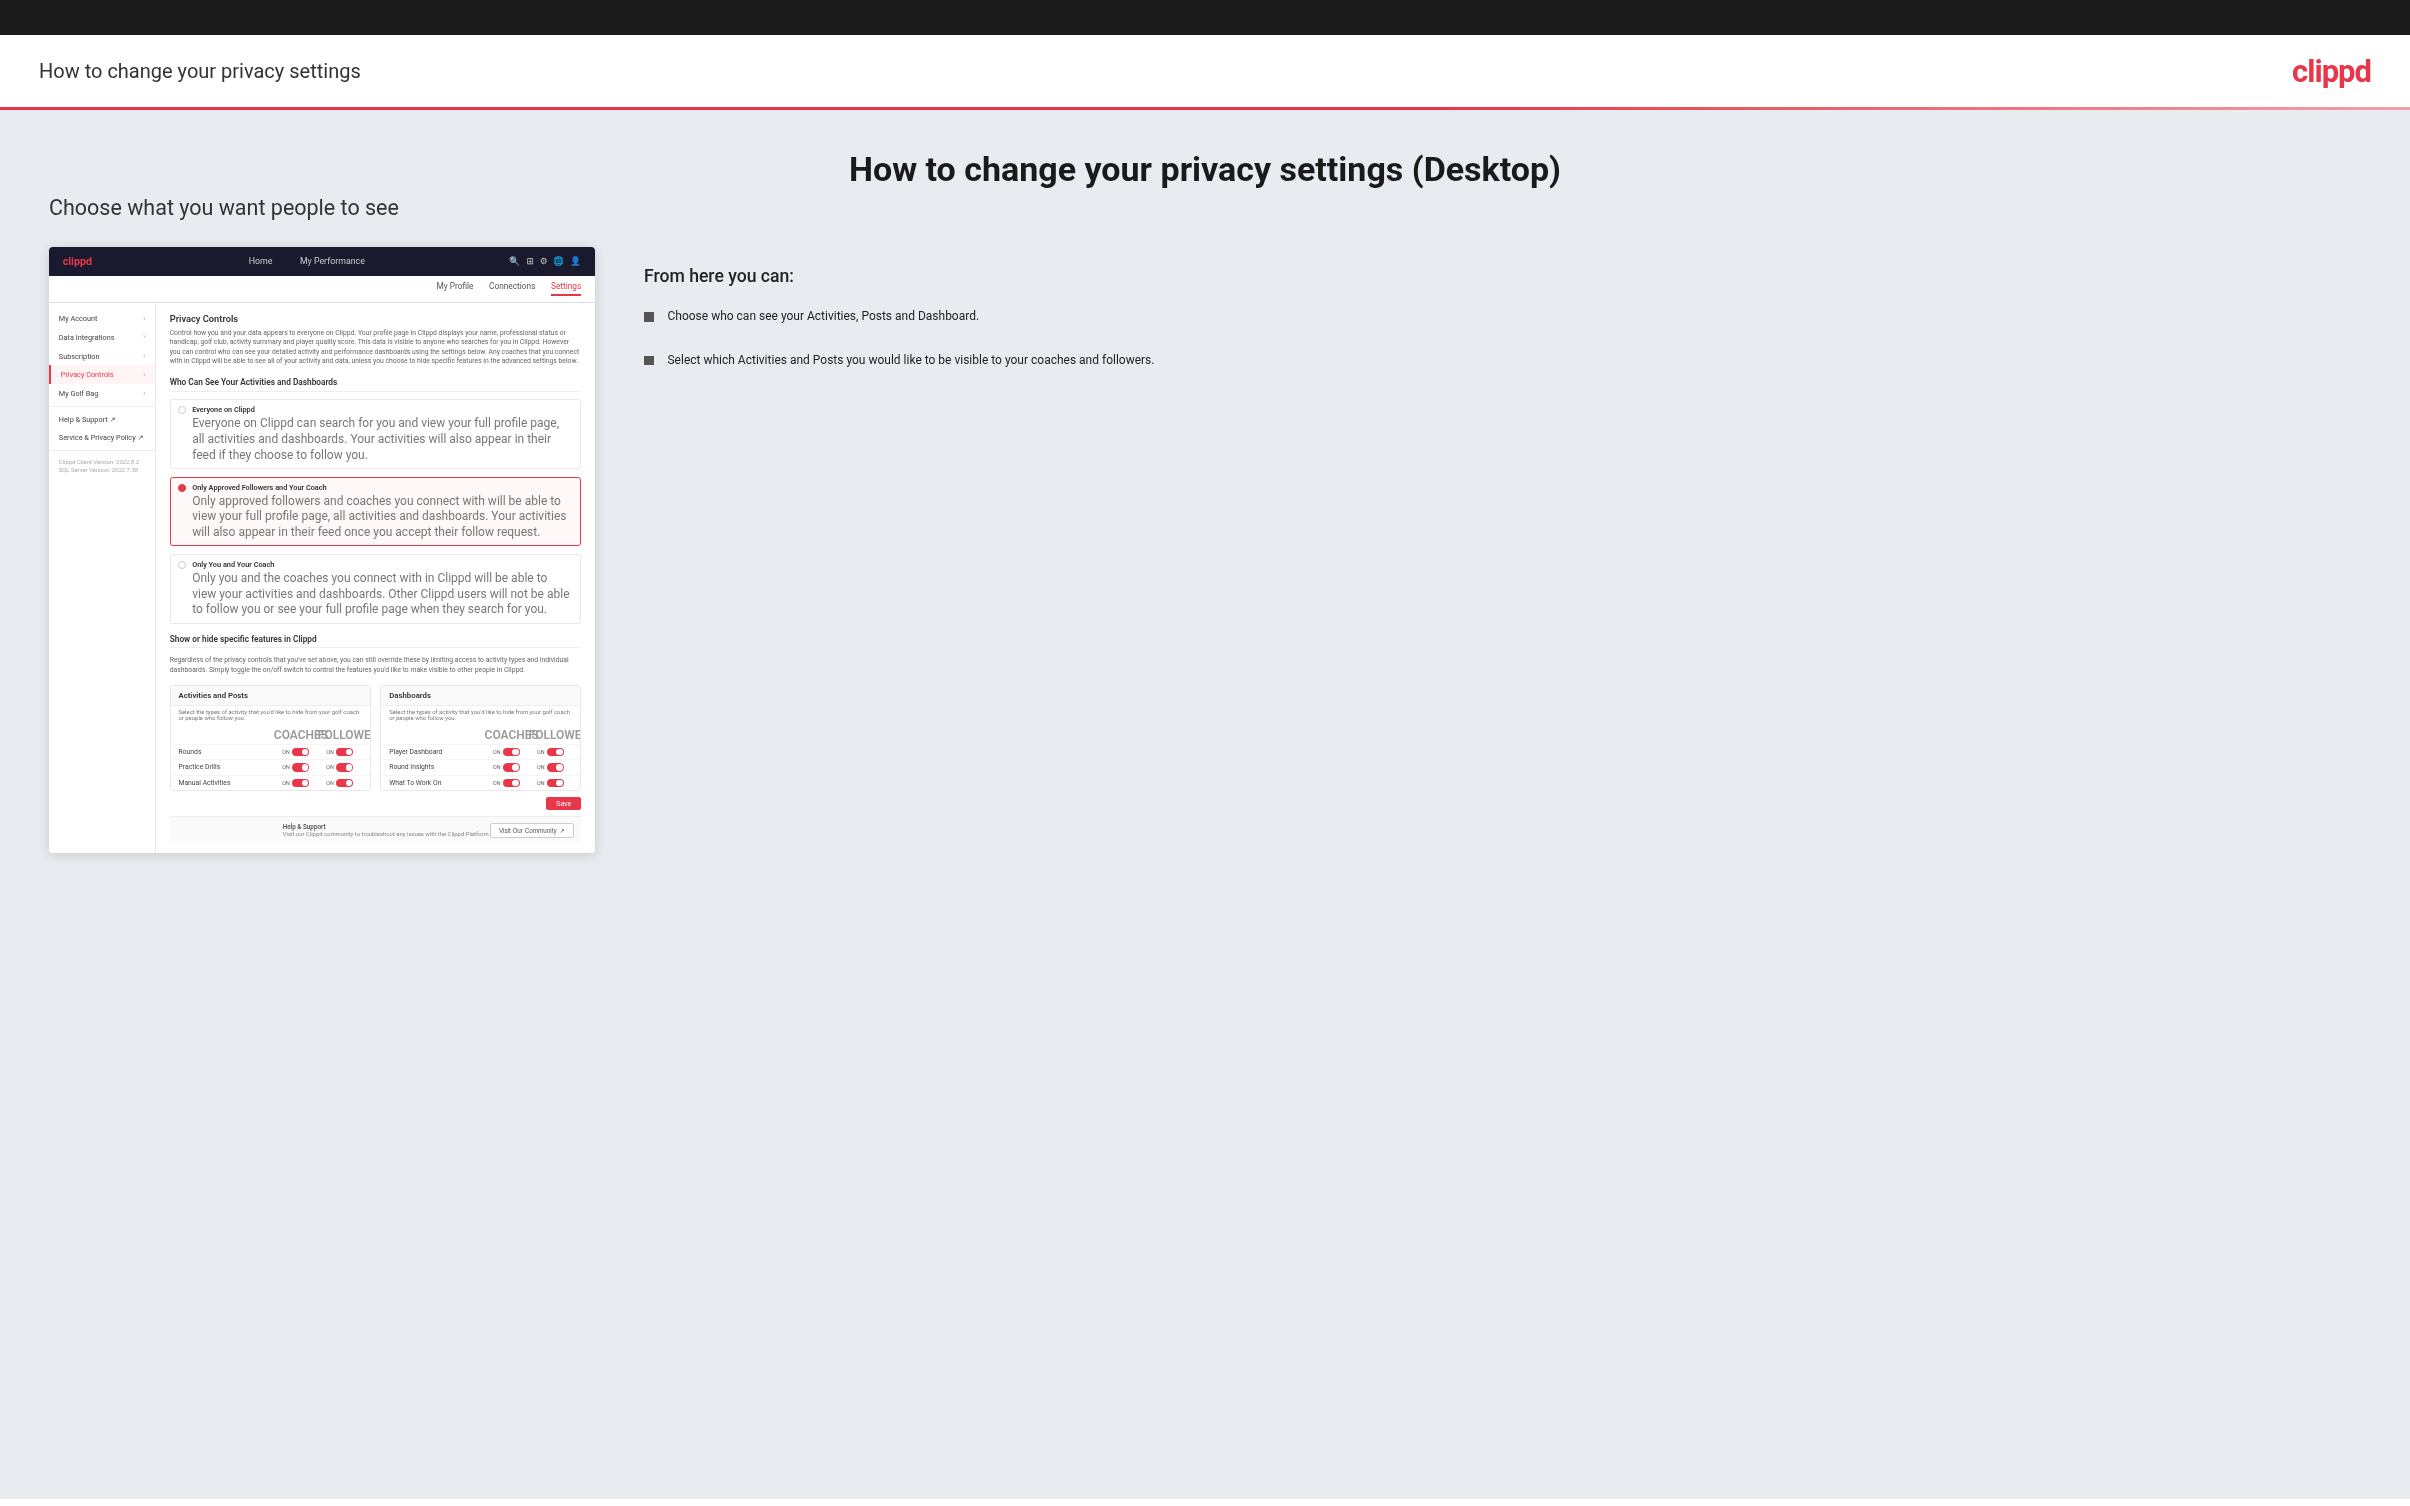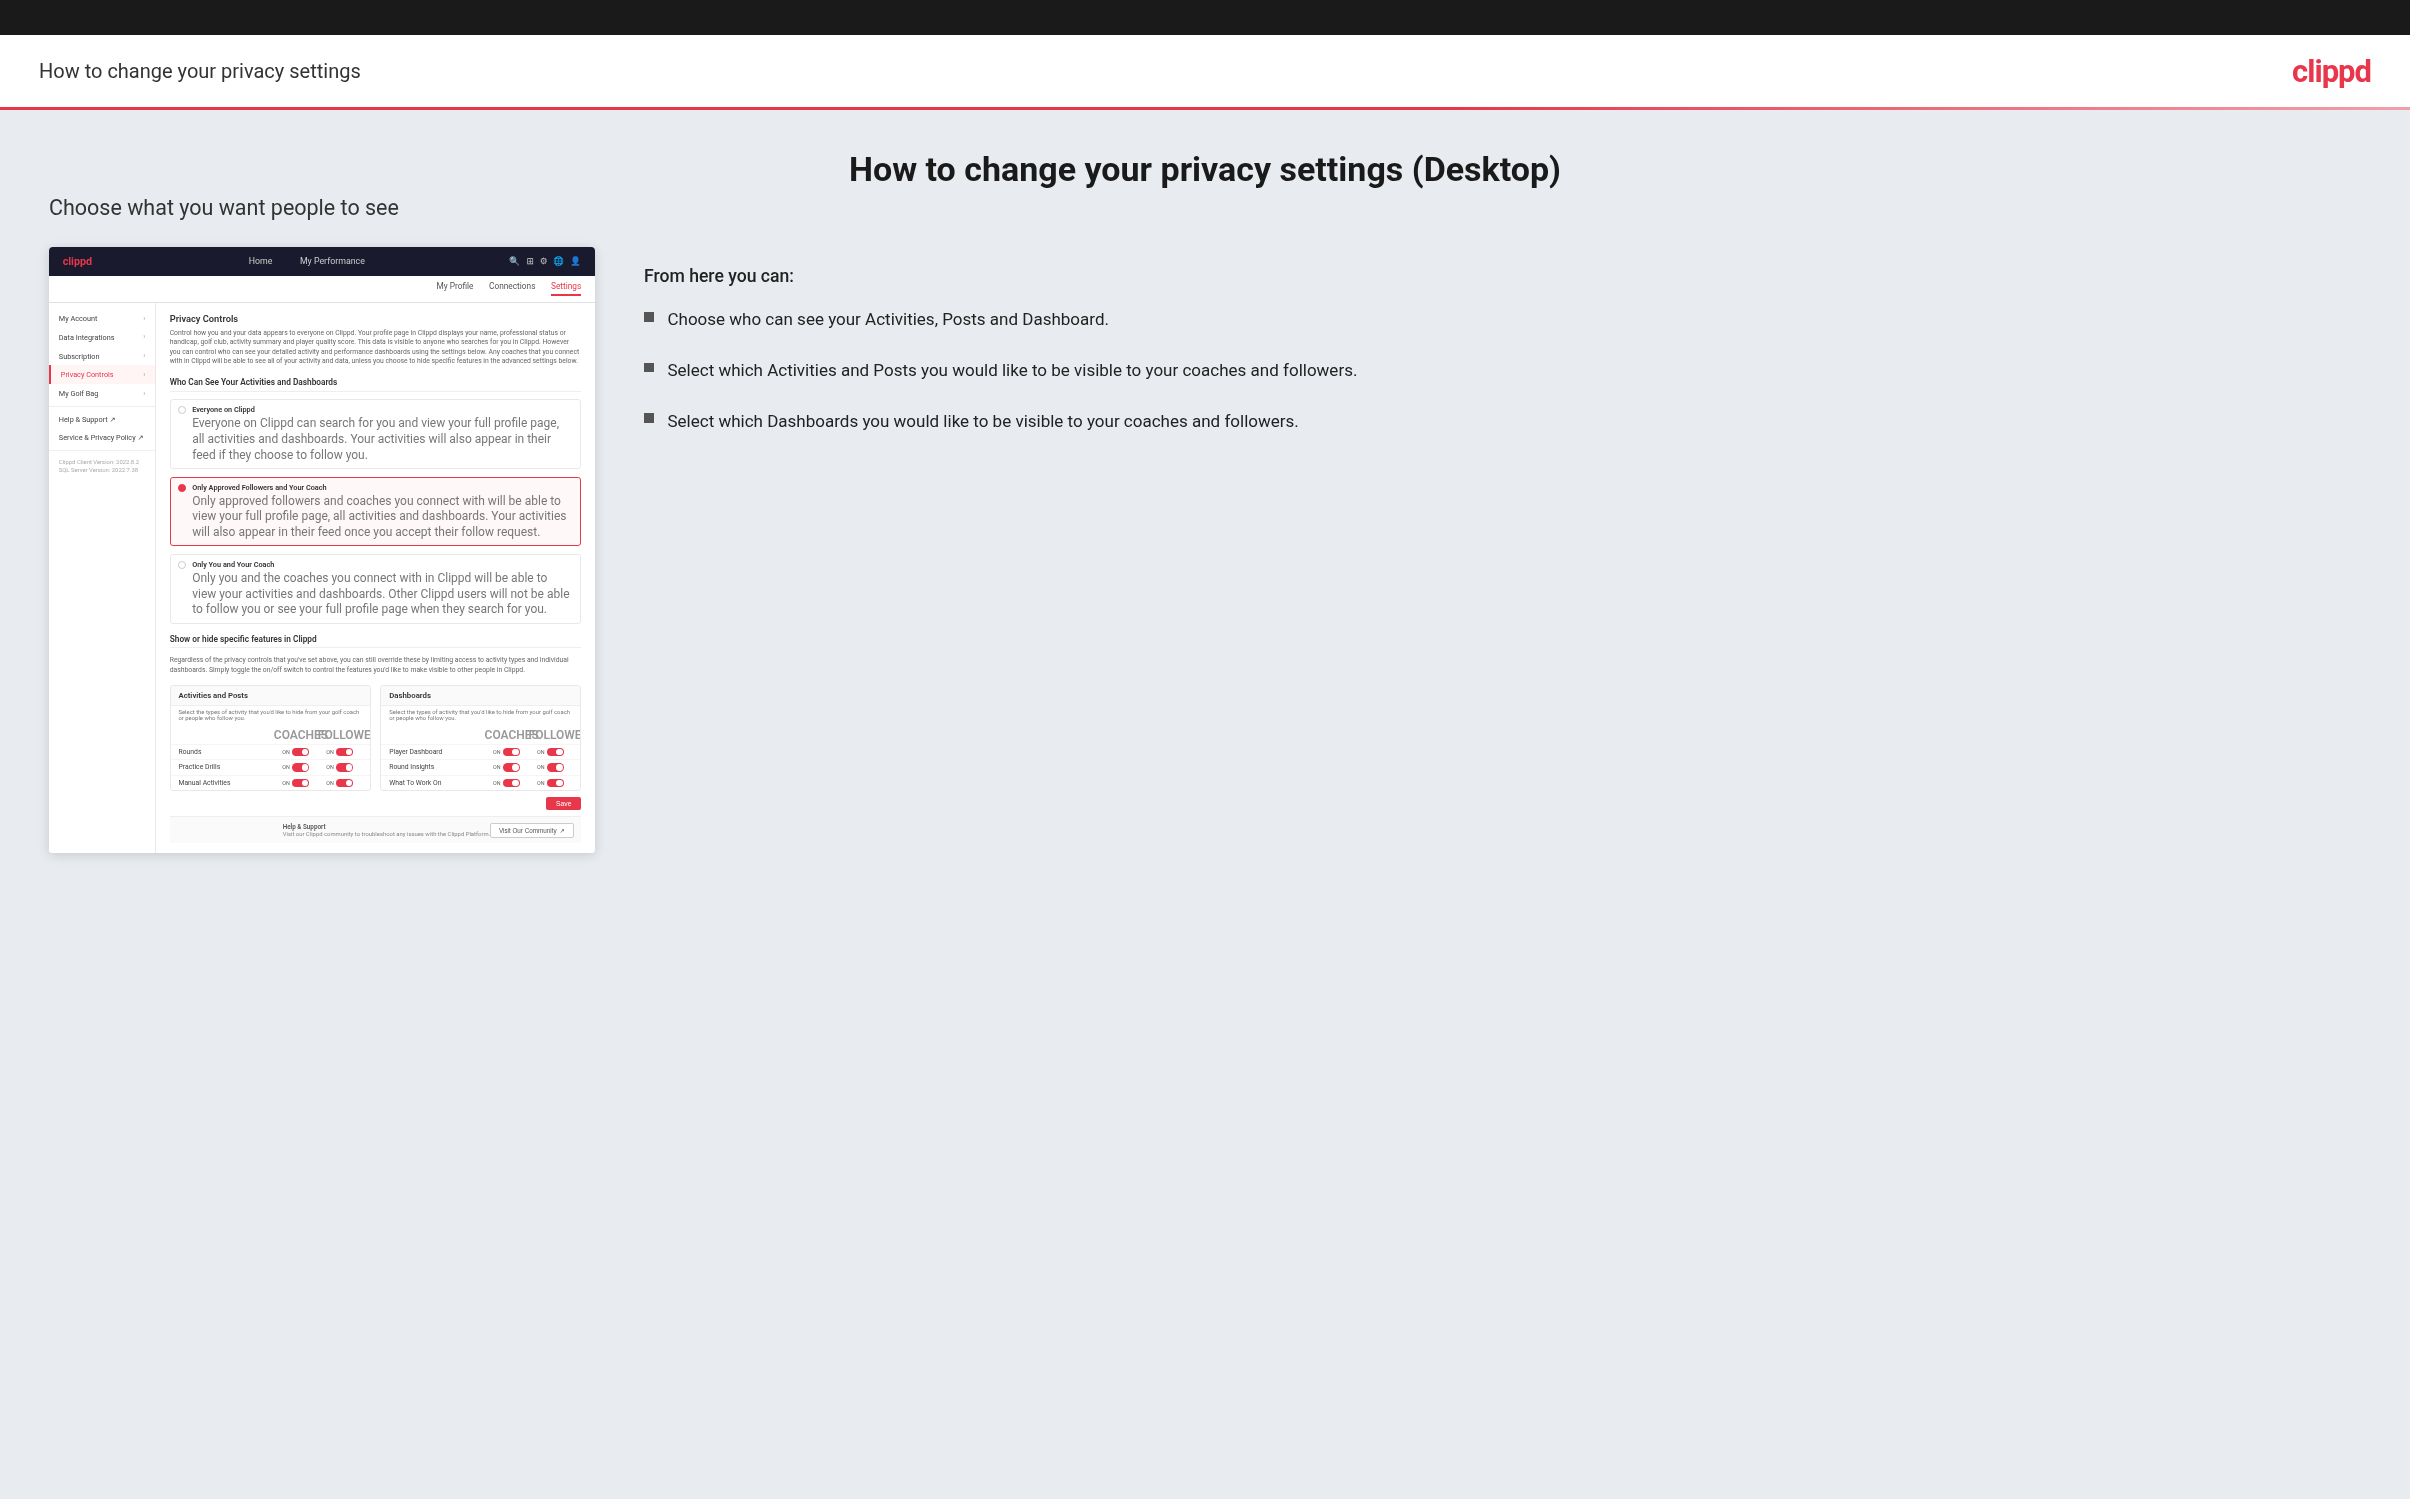--- a/index.html
+++ b/index.html
@@ -385,21 +385,21 @@
       margin-bottom: 27px;
     }
     .bullet-square {
       width: 9.8px;
       height: 9.8px;
       background: #555;
       flex-shrink: 0;
       margin-top: 3.9px;
     }
     .bullet-text {
-      font-size: 17px;
+      font-size: 12px;
       color: #222;
       line-height: 1.4;
     }
 
     
     .footer {
       padding: 13.7px 39px;
       background: #fff;
     }
   </style>
@@ -659,24 +659,20 @@
       <div class="bullet-item">
         <div class="bullet-square"></div>
         <div class="bullet-text">Choose who can see your Activities, Posts and Dashboard.</div>
       </div>
 
       <div class="bullet-item">
         <div class="bullet-square"></div>
         <div class="bullet-text">Select which Activities and Posts you would like to be visible to your coaches and followers.</div>
       </div>
 
-      <div class="bullet-item">
-        <div class="bullet-square"></div>
-        <div class="bullet-text">Select which Dashboards you would like to be visible to your coaches and followers.</div>
-      </div>
     </div>
 
   </div>
 </div>
 
 <div class="footer">
   
 </div>
 
 

